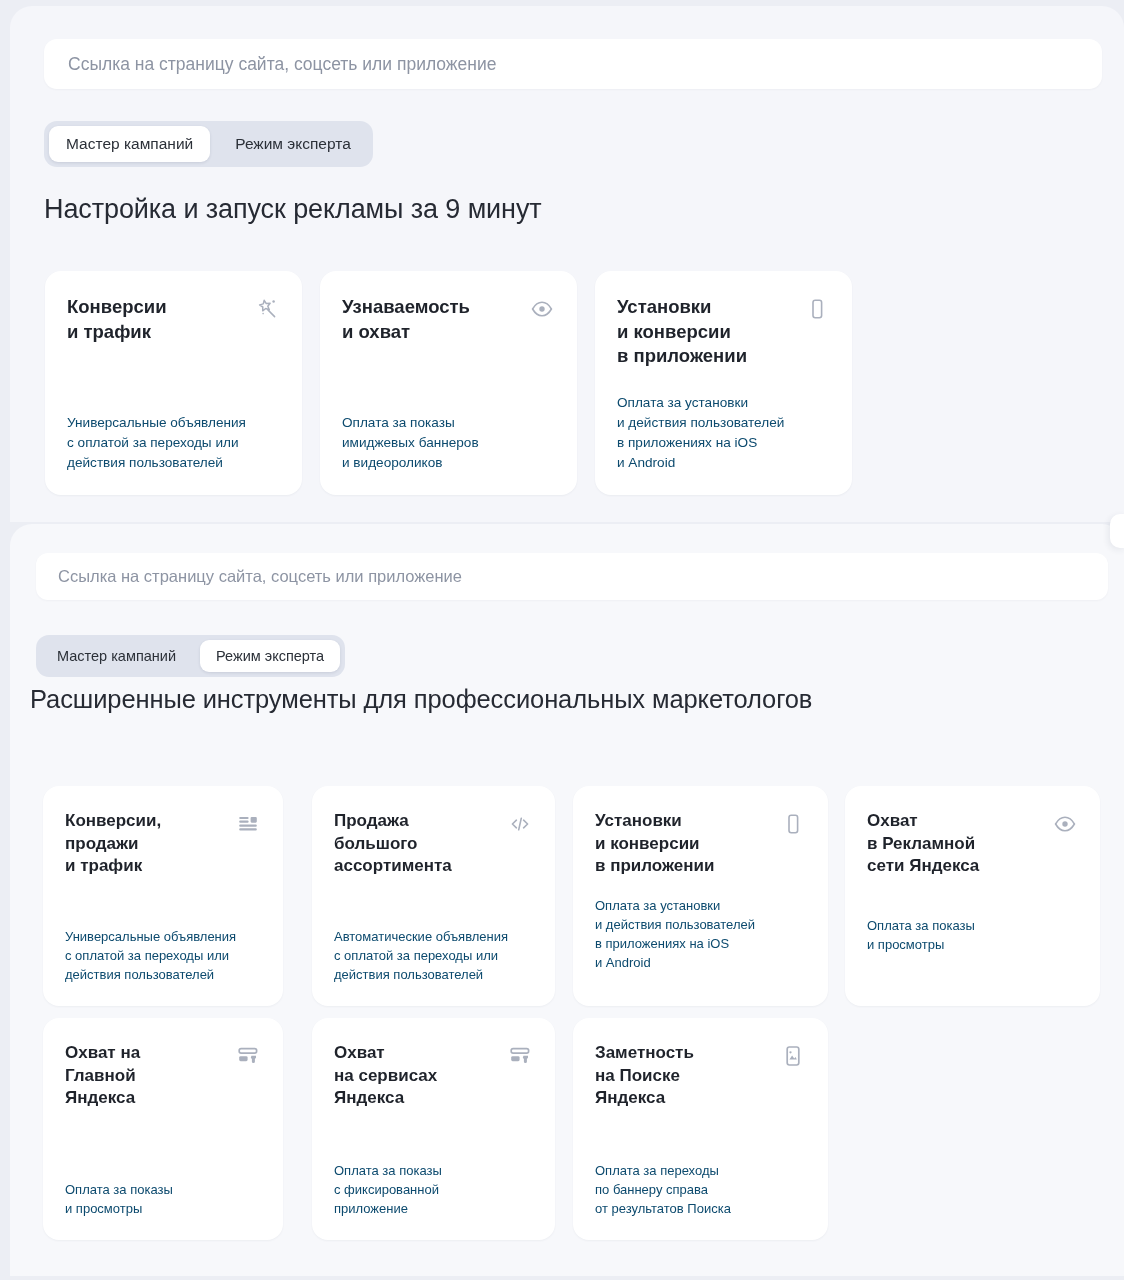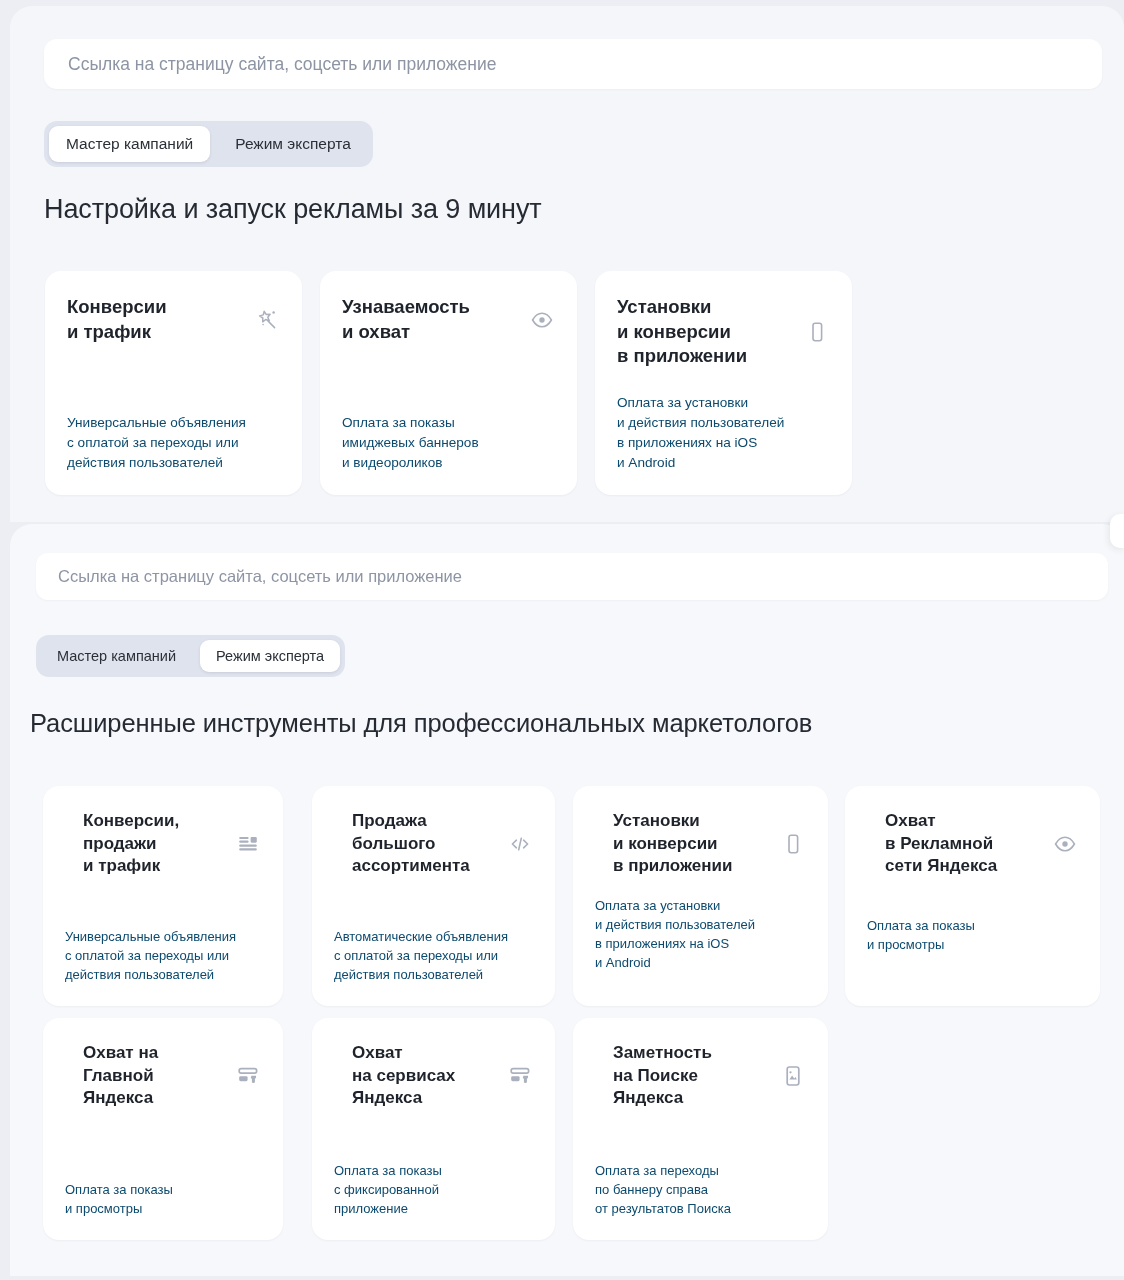--- a/index.html
+++ b/index.html
@@ -112,36 +112,36 @@
 
   
   .section-title {
     position: absolute;
     color: #262a33;
     font-weight: 400;
     letter-spacing: -0.1px;
     white-space: nowrap;
   }
   #section-title-1 { left: 44px; top: 194px; font-size: 27px; }
-  #section-title-2 { left: 30px; top: 709px; font-size: 25.5px; }
+  #section-title-2 { left: 30px; top: 685px; font-size: 25.5px; }
 
   
   .card {
     position: absolute;
     background: #ffffff;
     border-radius: 16px;
     padding: 24px 22px 22px 22px;
     display: flex;
     flex-direction: column;
     box-shadow: 0 1px 2px rgba(40,50,80,.05);
     cursor: pointer;
   }
   .card-head {
     display: flex;
-    align-items: center;
+    align-items: flex-start;
     justify-content: space-between;
     gap: 10px;
   }
   .card-title {
     color: #1f232b;
     font-weight: 700;
     line-height: 1.33;
     max-width: 180px;
   }
   .card-desc {
@@ -158,21 +158,21 @@
     color: #aab0bd;
     margin-top: 1px;
   }
   .card-icon svg { display: block; }
 
   
   .sec1 .card-title { font-size: 18.5px; }
   .sec1 .card-desc  { font-size: 13.6px; }
 
   
-  .sec2 .card-title { font-size: 17px; margin-left: 18px; }
+  .sec2 .card-title { font-size: 17px; }
   .sec2 .card-desc  { font-size: 13px; }
 
   .spacer { flex: 1 1 auto; min-height: 12px; }
 </style>
 </head>
 <body>
 
 <div class="page">
 
   <div class="panel panel-top"></div>

